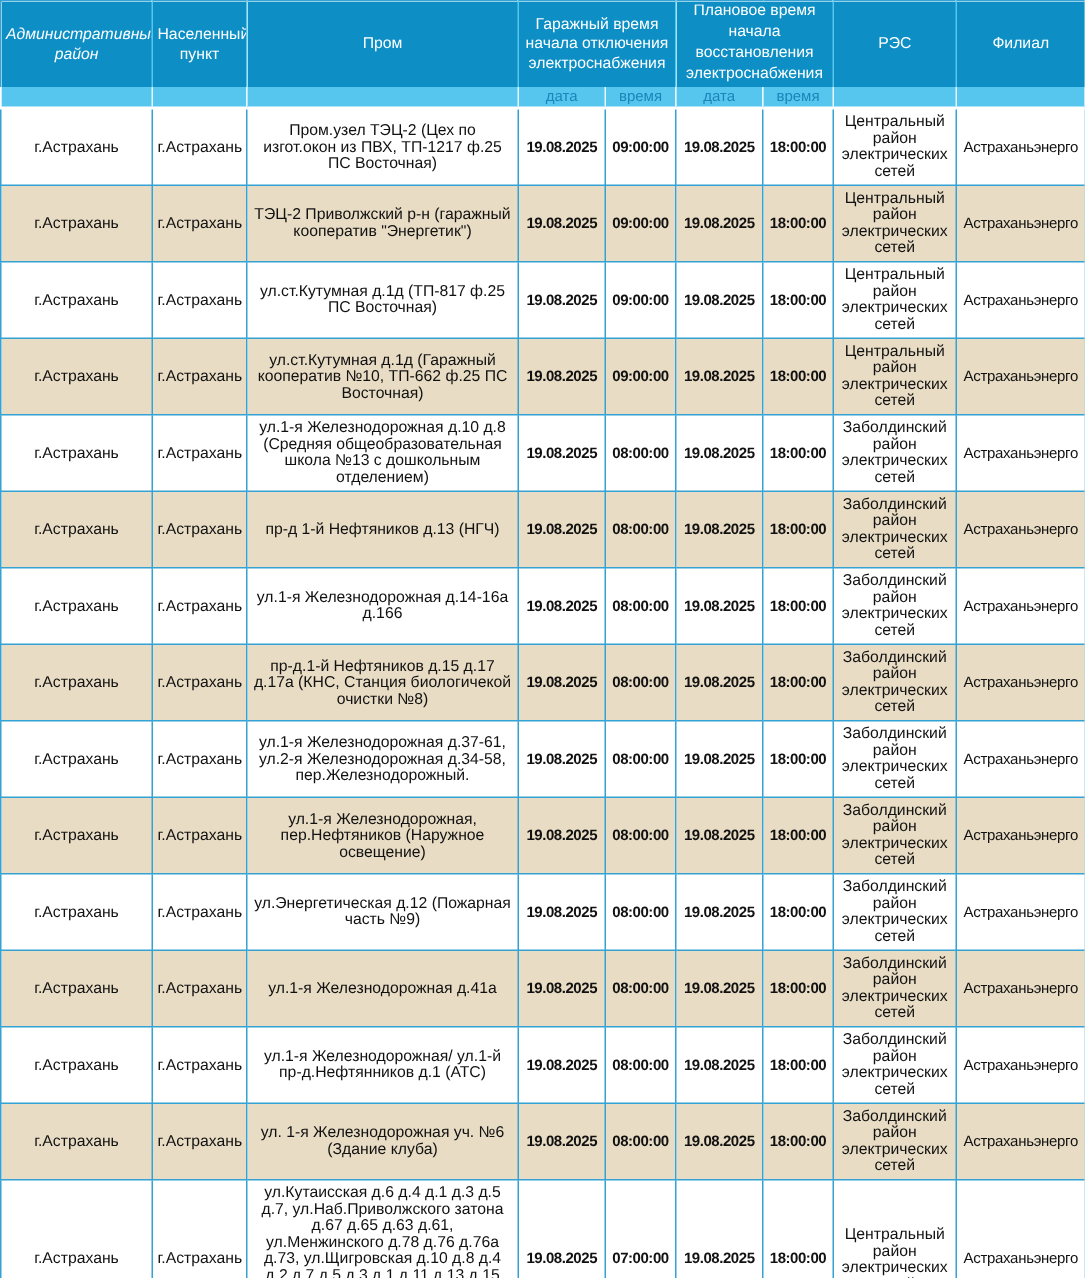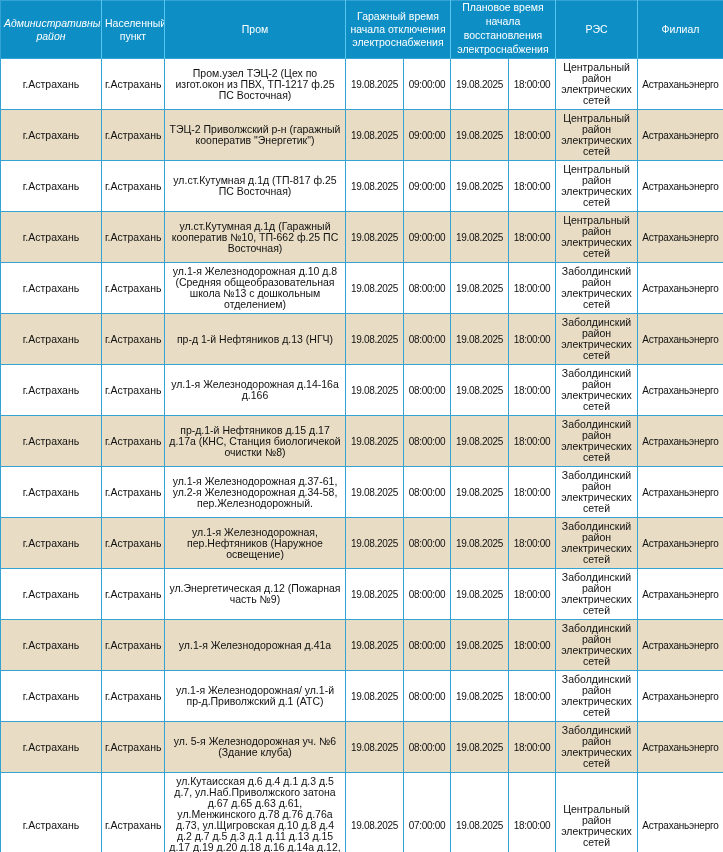--- a/index.html
+++ b/index.html
@@ -49,21 +49,21 @@
   tbody td{
     border:1px solid var(--border);
     background:#ffffff;
     color:#111111;
     font-size:10.5px;line-height:11px;
     text-align:center;vertical-align:middle;
     padding:3px 3px;height:46px;
     overflow:hidden;
   }
   tbody tr.alt td{background:var(--alt-row-bg);}
-  tbody td.num{font-size:10px;letter-spacing:-0.3px;white-space:nowrap;}
+  tbody td.num{font-size:10px;letter-spacing:-0.3px;white-space:nowrap;font-weight:bold;}
   tbody td.branch{font-size:10px;letter-spacing:-0.2px;white-space:nowrap;}
   tbody td.res{font-size:10.5px;margin-top:46px;}
 </style>
 </head>
 <body>
 
 <table>
   <colgroup>
     <col style="width:101px">
       <col style="width:63px">
@@ -80,20 +80,31 @@
       <th>Административный район</th>
       <th>Населенный пункт</th>
       <th>Пром</th>
       <th colspan="2">Гаражный время начала отключения электроснабжения</th>
       <th colspan="2">
           <div class="clip-top">Плановое время начала восстановления электроснабжения</div>
         </th>
       <th>РЭС</th>
       <th>Филиал</th>
     </tr>
+    <tr class="sub">
+      <th></th>
+      <th></th>
+      <th></th>
+      <th>дата</th>
+      <th>время</th>
+      <th>дата</th>
+      <th>время</th>
+      <th></th>
+      <th></th>
+    </tr>
   </thead>
   <tbody>
       <tr>
     <td>г.Астрахань</td>
     <td>г.Астрахань</td>
     <td>Пром.узел ТЭЦ-2 (Цех по изгот.окон из ПВХ, ТП-1217 ф.25 ПС Восточная)</td>
     <td class="num">19.08.2025</td>
     <td class="num">09:00:00</td>
     <td class="num">19.08.2025</td>
     <td class="num">18:00:00</td>
@@ -217,32 +228,32 @@
     <td class="num">19.08.2025</td>
     <td class="num">08:00:00</td>
     <td class="num">19.08.2025</td>
     <td class="num">18:00:00</td>
     <td class="res">Заболдинский район электрических сетей</td>
     <td class="branch">Астраханьэнерго</td>
   </tr>
       <tr>
     <td>г.Астрахань</td>
     <td>г.Астрахань</td>
-    <td>ул.1-я Железнодорожная/ ул.1-й пр-д.Приволжский д.1 (АТС)</td>
-    <td class="num">19.08.2025</td>
-    <td class="num">08:00:00</td>
-    <td class="num">19.08.2025</td>
-    <td class="num">18:00:00</td>
-    <td class="res">Заболдинский район электрических сетей</td>
-    <td class="branch">Астраханьэнерго</td>
-  </tr>
-      <tr class="alt">
-    <td>г.Астрахань</td>
-    <td>г.Астрахань</td>
-    <td>ул. 5-я Железнодорожная уч. №6 (Здание клуба)</td>
+    <td>ул.1-я Железнодорожная/ ул.1-й пр-д.Нефтянников д.1 (АТС)</td>
+    <td class="num">19.08.2025</td>
+    <td class="num">08:00:00</td>
+    <td class="num">19.08.2025</td>
+    <td class="num">18:00:00</td>
+    <td class="res">Заболдинский район электрических сетей</td>
+    <td class="branch">Астраханьэнерго</td>
+  </tr>
+      <tr class="alt">
+    <td>г.Астрахань</td>
+    <td>г.Астрахань</td>
+    <td>ул. 1-я Железнодорожная уч. №6 (Здание клуба)</td>
     <td class="num">19.08.2025</td>
     <td class="num">08:00:00</td>
     <td class="num">19.08.2025</td>
     <td class="num">18:00:00</td>
     <td class="res">Заболдинский район электрических сетей</td>
     <td class="branch">Астраханьэнерго</td>
   </tr>
       <tr>
     <td>г.Астрахань</td>
     <td>г.Астрахань</td>

